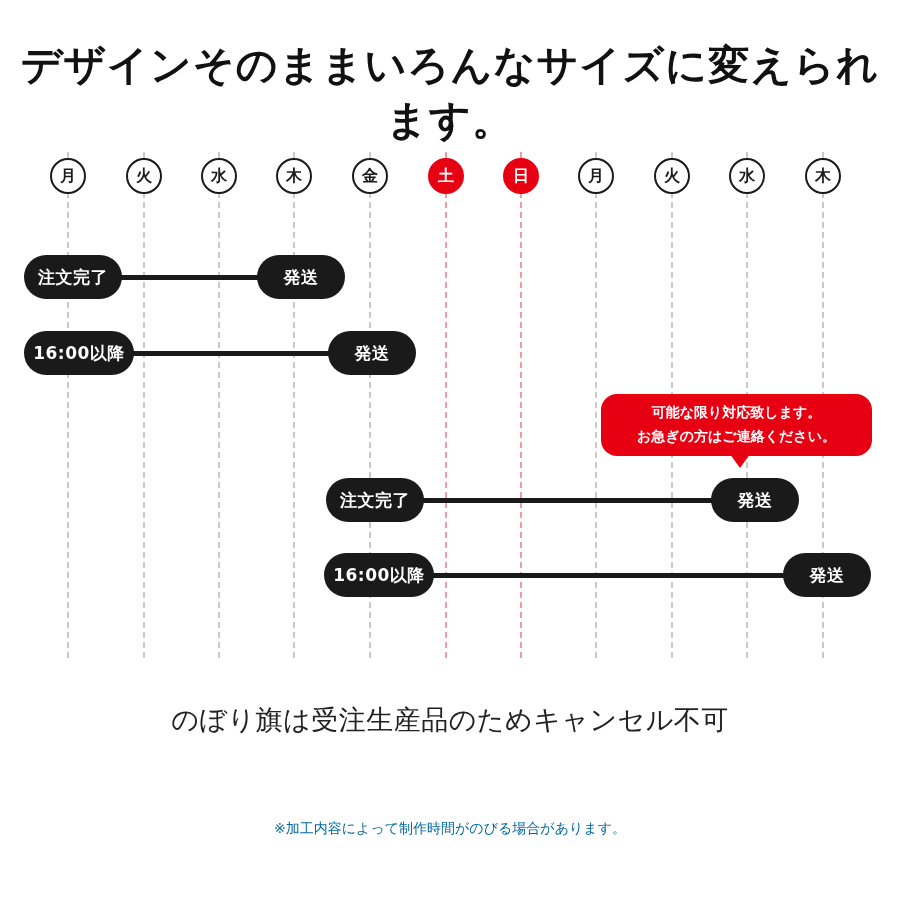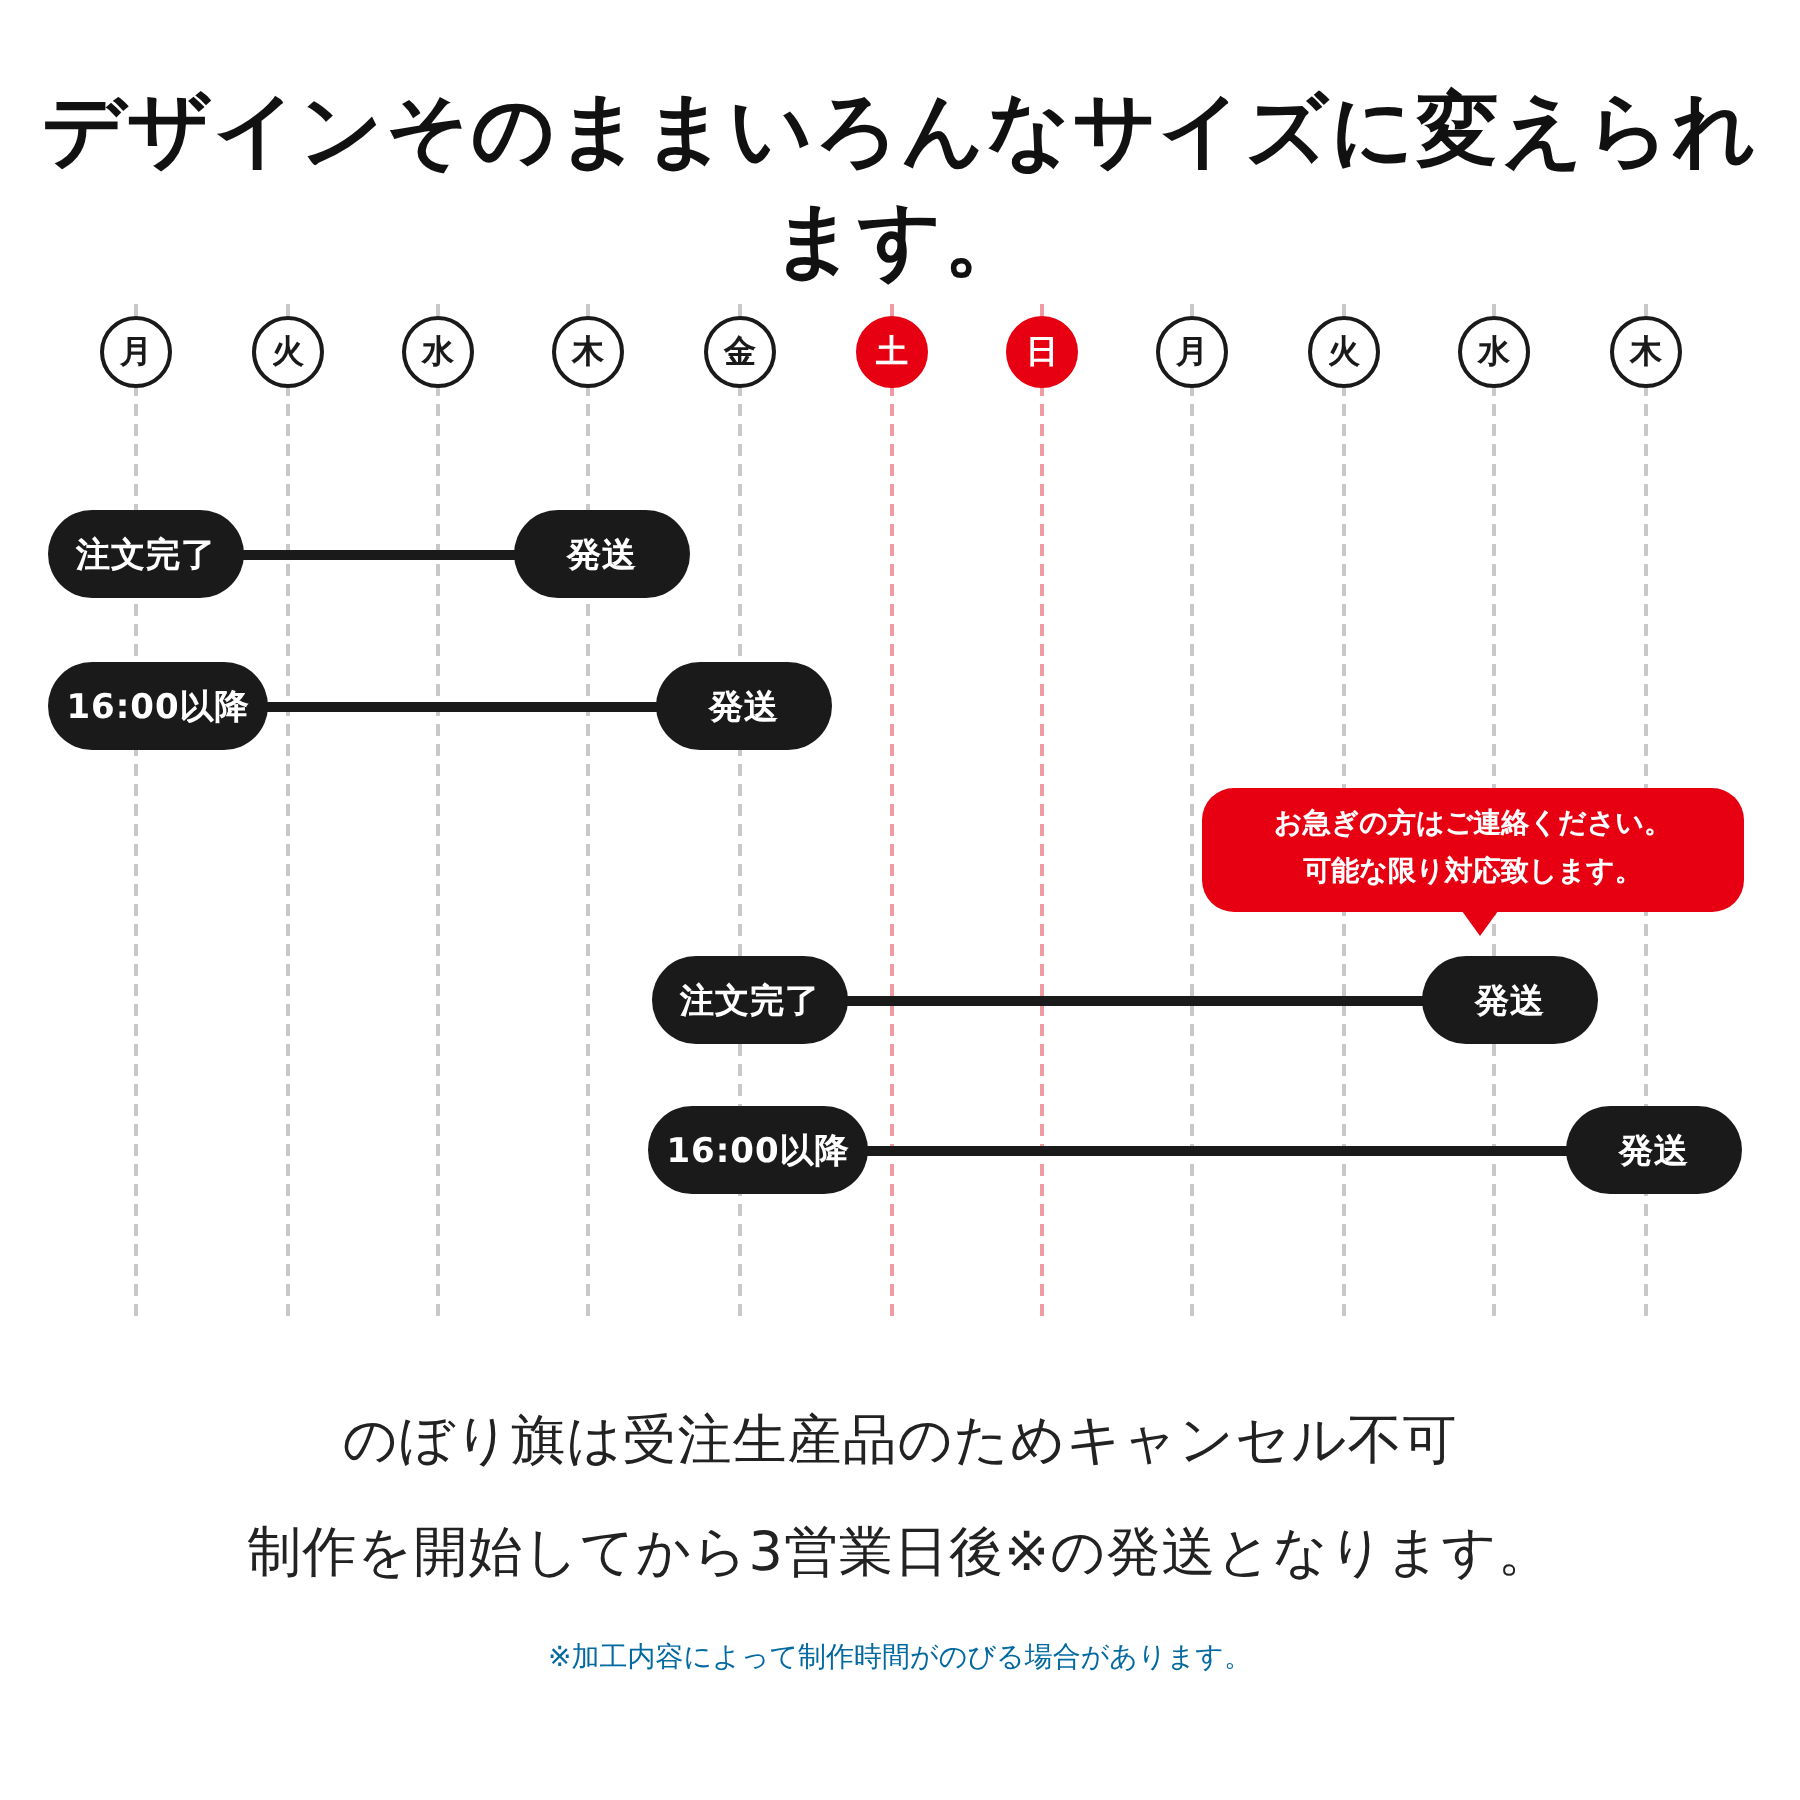--- a/index.html
+++ b/index.html
@@ -122,30 +122,29 @@
   <div class="connector" style="left:73px; top:275px; width:228px;"></div>
   <div class="pill" style="left:24px; top:255px; width:98px;">注文完了</div>
   <div class="pill" style="left:257px; top:255px; width:88px;">発送</div>
 
   <div class="connector" style="left:79px; top:351px; width:293px;"></div>
   <div class="pill" style="left:24px; top:331px; width:110px;">16:00以降</div>
   <div class="pill" style="left:328px; top:331px; width:88px;">発送</div>
 
 
   <div class="callout" style="left:601px; top:394px; width:271px;">
+    <div>可能な限り対応致します。</div>
     <div>お急ぎの方はご連絡ください。</div>
-    <div>可能な限り対応致します。</div>
   </div>
   <div class="callout-tail" style="left:727px; top:450px;"></div>
 
   <div class="connector" style="left:375px; top:498px; width:380px;"></div>
   <div class="pill" style="left:326px; top:478px; width:98px;">注文完了</div>
   <div class="pill" style="left:711px; top:478px; width:88px;">発送</div>
 
   <div class="connector" style="left:379px; top:573px; width:448px;"></div>
   <div class="pill" style="left:324px; top:553px; width:110px;">16:00以降</div>
   <div class="pill" style="left:783px; top:553px; width:88px;">発送</div>
 
   <div class="footer-big" style="top:702px;">のぼり旗は受注生産品のためキャンセル不可</div>
-  <div class="footer-big" style="top:758px;">制作を開始してから3営業日後※の発送となります。</div>
   <div class="footer-note" style="top:820px;">※加工内容によって制作時間がのびる場合があります。</div>
 
 </div>
 
 </body></html>

